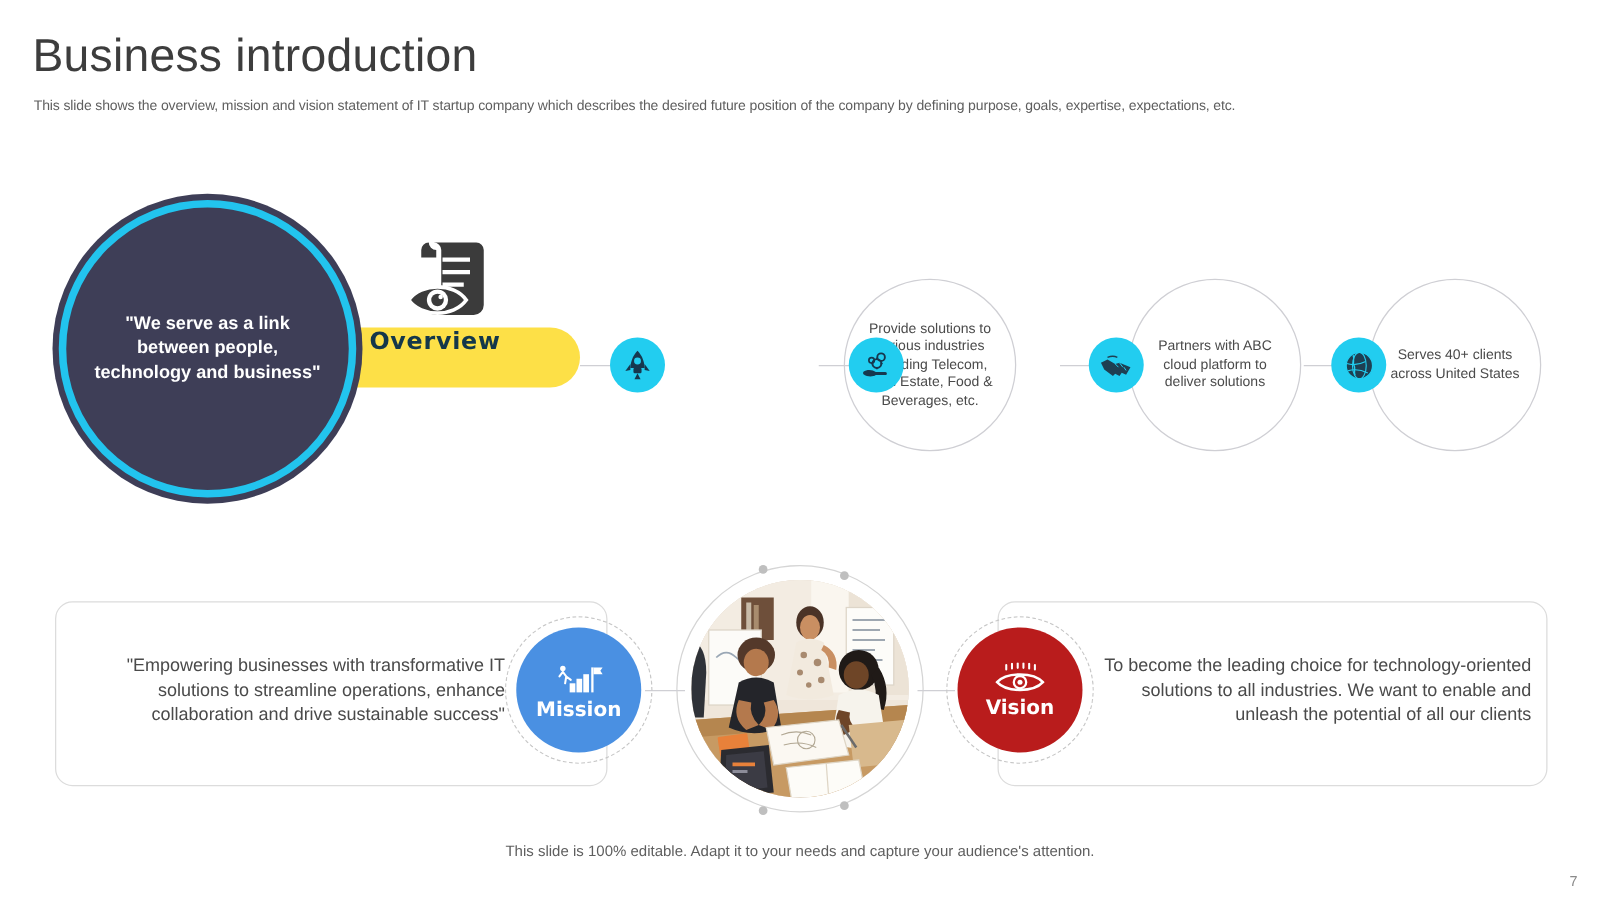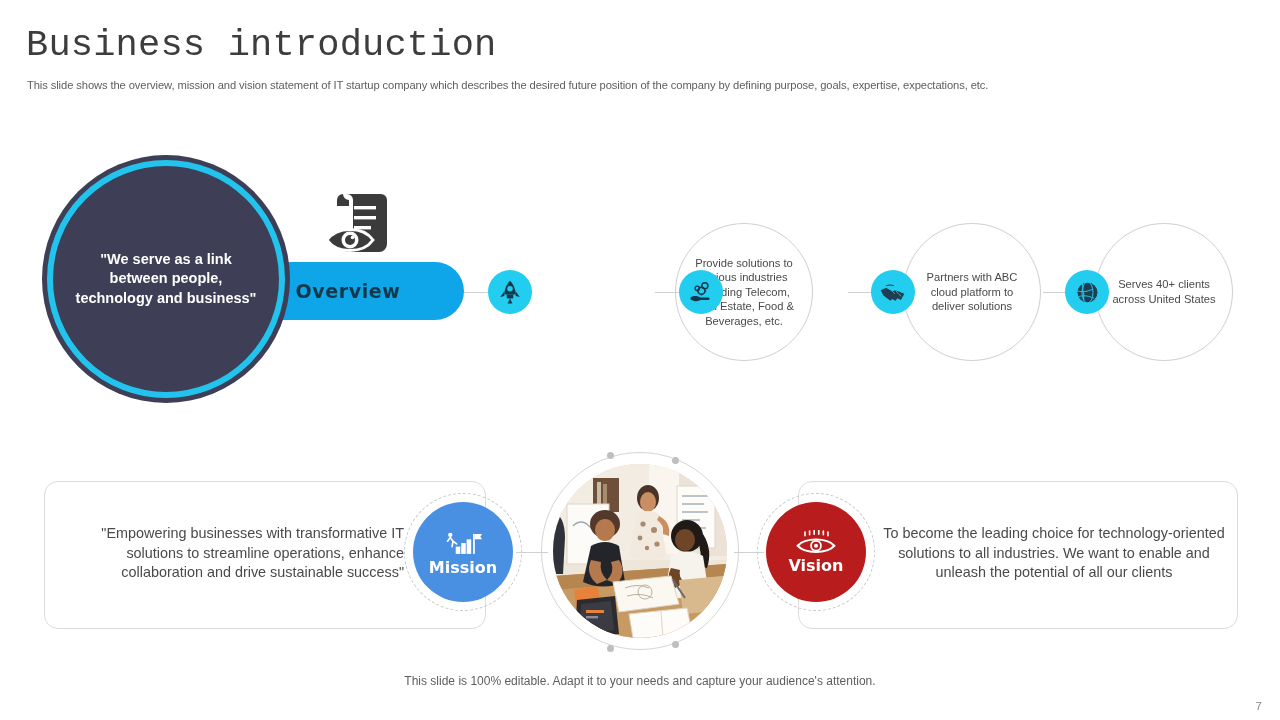--- a/index.html
+++ b/index.html
@@ -9,21 +9,21 @@
     font-family: "Liberation Sans", sans-serif;
     overflow: hidden;
   }
   .slide { position: relative; width: 1280px; height: 720px; background: #fff; }
 
   
   .title {
     position: absolute; left: 26px; top: 22px;
     font-size: 37px; font-weight: 400; color: #3d3d3d;
     letter-spacing: 0.2px; line-height: 46px;
-    font-family: Liberation Mono, monospace;
+    font-family: Liberation Sans, sans-serif;
   }
   .subtitle {
     position: absolute; left: 27px; top: 79px;
     font-size: 11.2px; color: #5e5e5e; letter-spacing: -0.1px;
     white-space: nowrap;
   }
 
   
   .quote-circle {
     position: absolute; left: 47px; top: 160px;
@@ -35,23 +35,23 @@
     z-index: 5;
   }
   .quote-text {
     color: #ffffff; font-size: 14.5px; font-weight: bold;
     text-align: center; line-height: 19.5px; width: 190px;
   }
 
   
   .overview-banner {
     position: absolute; left: 232px; top: 262px;
-    width: 232px; height: 58px;
-    background: #0ea5e9; border-radius: 0 29px 29px 0;
-    display: flex; align-items: center; justify-content: center;
+    width: 232px; height: 48px;
+    background: #fde047; border-radius: 0 29px 29px 0;
+    display: flex; justify-content: center;
     z-index: 3;
   }
   .overview-label {
     color: #14374a; font-size: 19px; font-weight: bold;
     letter-spacing: 0.6px;
     font-family: "DejaVu Sans", sans-serif;
   }
   .scroll-icon { position: absolute; left: 323px; top: 190px; z-index: 4; }
 
   
@@ -290,21 +290,21 @@
       <rect x="22" y="124" width="24" height="16" rx="1" fill="#e8813a" transform="rotate(-8 34 132)"></rect>
 
       <path d="M24 136 L62 132 L66 170 L22 174 z" fill="#2b2b30"></path>
       <path d="M28 140 L58 137 L61 166 L27 170 z" fill="#3b3b44"></path>
       <rect x="33" y="146" width="18" height="3" fill="#e8813a"></rect>
       <rect x="33" y="152" width="12" height="2.4" fill="#8c8c99"></rect>
     </svg>
   </div>
 
   <div class="card" style="left:798px; top:481px; width:440px; height:148px;"></div>
-  <div class="card-text" style="left:883px; top:524px; width:342px; text-align:center;">To become the leading choice for technology-oriented solutions to all industries. We want to enable and unleash the potential of all our clients</div>
+  <div class="card-text" style="left:883px; top:524px; width:342px; text-align:right;">To become the leading choice for technology-oriented solutions to all industries. We want to enable and unleash the potential of all our clients</div>
   <div class="connector" style="left:734px; top:552px; width:30px;"></div>
   <div class="pill-ring" style="left:757px; top:493px;"></div>
   <div class="pill-circle" style="left:766px; top:502px; background:#b91c1c;">
     <svg width="44" height="26" viewBox="0 0 48 28">
       <g stroke="#fff" stroke-width="1.8" stroke-linecap="round">
         <path d="M12 6 v-4 M17 5 v-4 M22 4.5 v-4 M27 4.5 v-4 M32 5 v-4 M37 6 v-4"></path>
       </g>
       <path d="M4 17 C12 8, 36 8, 44 17 C36 26, 12 26, 4 17 z" fill="none" stroke="#fff" stroke-width="2.2"></path>
       <circle cx="24" cy="17" r="5.4" fill="none" stroke="#fff" stroke-width="2"></circle>
       <circle cx="24" cy="17" r="2.2" fill="#fff"></circle>

